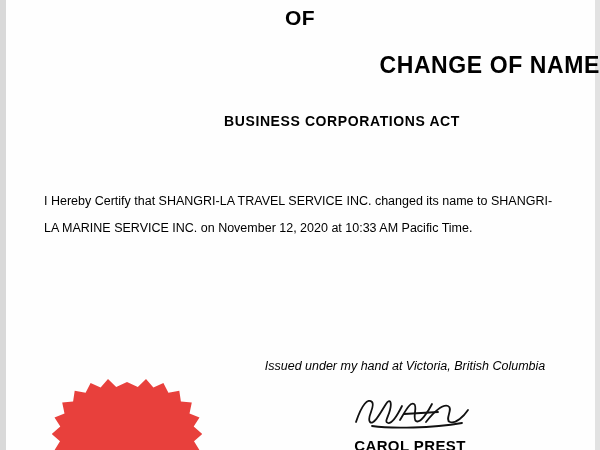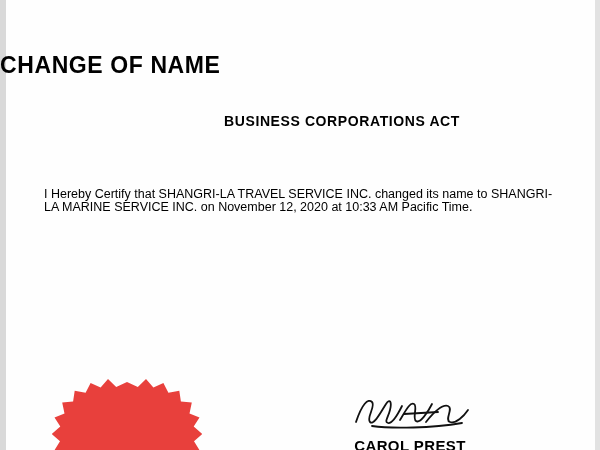--- a/index.html
+++ b/index.html
@@ -43,21 +43,21 @@
     text-align: center;
     font-size: 21px;
     font-weight: bold;
     letter-spacing: 0.5px;
   }
   .title-main {
     position: absolute;
     top: 52px;
     left: 0;
     width: 600px;
-    text-align: left;
+    text-align: right;
     font-size: 23px;
     font-weight: bold;
     letter-spacing: 0.6px;
   }
   .act {
     position: absolute;
     top: 113px;
     left: 0;
     width: 600px;
     text-align: center;
@@ -66,21 +66,21 @@
     letter-spacing: 0.6px;
     padding-left: 42px;
   }
 
   .body-text {
     position: absolute;
     top: 188px;
     left: 44px;
     width: 512px;
     font-size: 12.5px;
-    line-height: 13px;
+    line-height: 27px;
     text-align: left;
   }
 
   .issued-block {
     position: absolute;
     top: 355px;
     left: 250px;
     width: 310px;
     text-align: center;
     font-style: italic;
@@ -119,28 +119,30 @@
   .seal svg { display: block; }
 </style>
 </head>
 <body>
 
 <div id="page">
 
   <div class="edge-left"></div>
   <div class="edge-right"></div>
 
+  <div class="title-of">OF</div>
 
   <div class="title-main">CHANGE OF NAME</div>
 
   <div class="act">BUSINESS CORPORATIONS ACT</div>
 
   <div class="body-text">I Hereby Certify that SHANGRI-LA TRAVEL SERVICE INC. changed its name to SHANGRI-LA MARINE SERVICE INC. on November 12, 2020 at 10:33 AM Pacific Time.</div>
 
   <div class="issued-block">
+    <div>Issued under my hand at Victoria, British Columbia</div>
   </div>
 
   <div class="signature">
     <svg width="120" height="34" viewBox="0 0 120 34" xmlns="http://www.w3.org/2000/svg">
       <g fill="none" stroke="#111111" stroke-width="1.8" stroke-linecap="round" stroke-linejoin="round">
         <path d="M4 26 C 10 8, 16 2, 20 6 C 24 10, 14 22, 18 26 C 22 30, 30 14, 34 8 C 38 2, 40 6, 38 14 C 36 22, 32 26, 36 27 C 40 28, 46 18, 50 10"></path>
         <path d="M48 24 C 54 14, 58 6, 62 8 C 66 10, 60 22, 64 25 C 68 28, 76 16, 80 8"></path>
         <path d="M74 26 C 82 16, 90 8, 96 10 C 102 12, 92 24, 98 26 C 104 28, 112 20, 116 14"></path>
         <path d="M52 18 L 86 16"></path>
         <path d="M20 30 C 40 33, 80 32, 110 27"></path>

